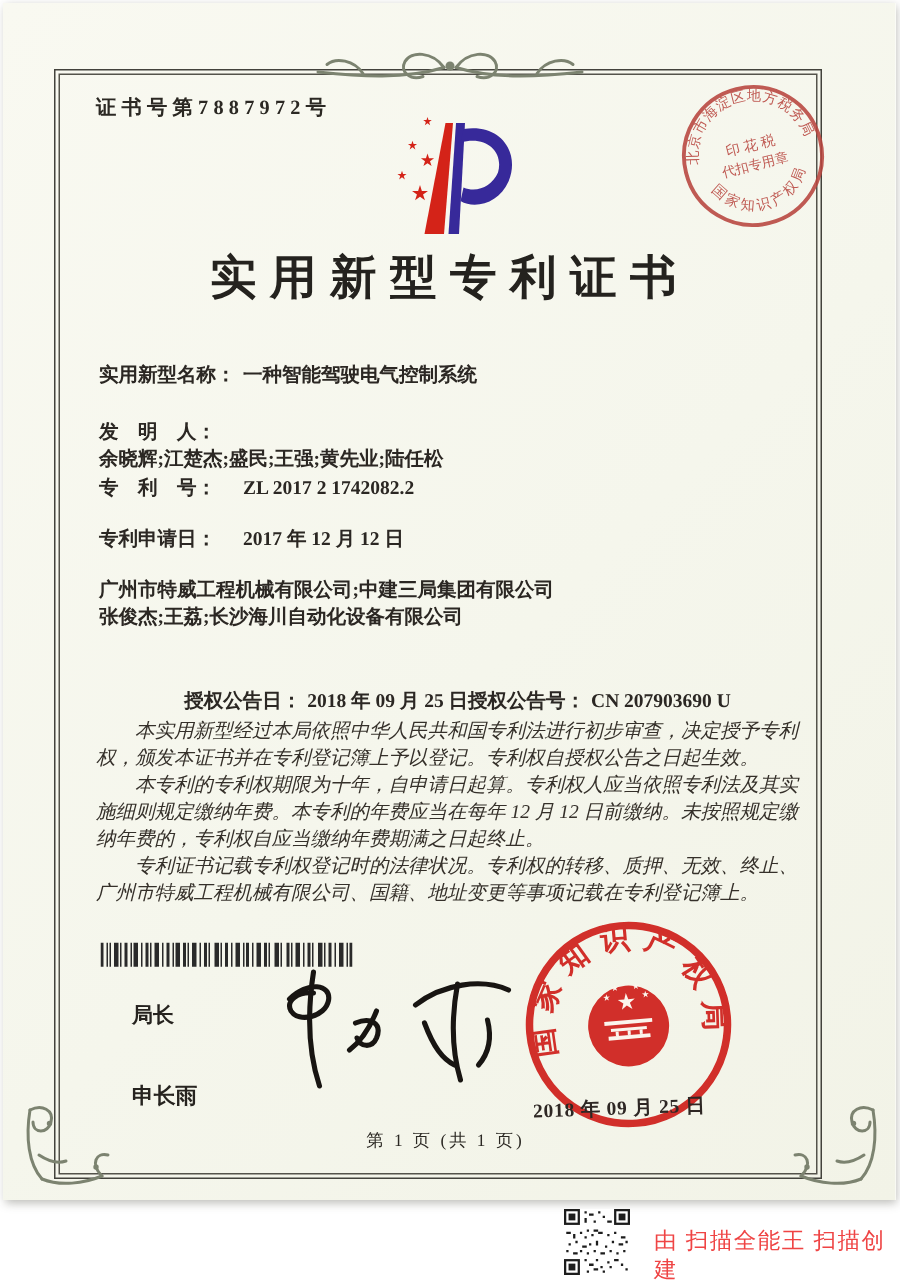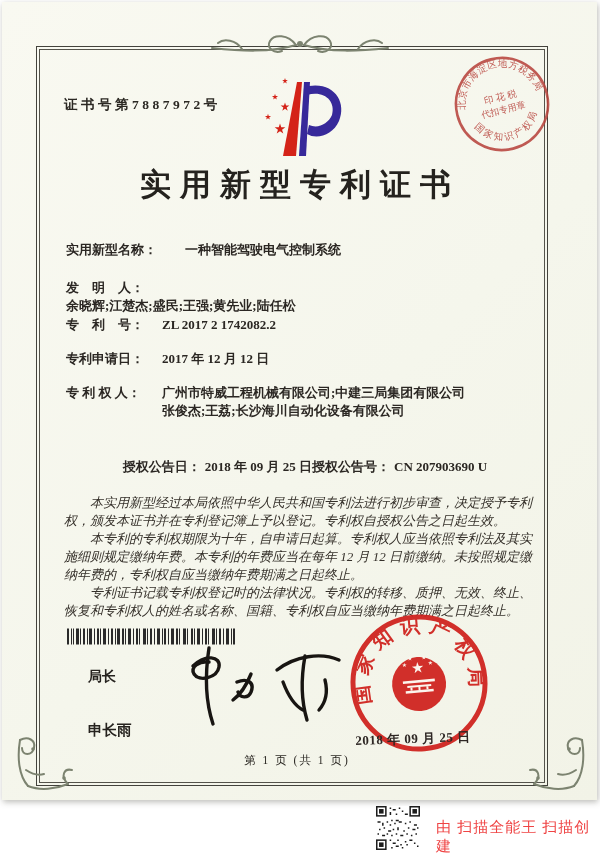--- a/index.html
+++ b/index.html
@@ -23,48 +23,48 @@
   .frame::after{
     content:"";position:absolute;inset:2px;border:1px solid #54534b;
   }
   
   .orn{position:absolute;pointer-events:none;}
   .orn-top{left:208px;top:26px;}
   .orn-bl{left:12px;top:732px;}
   .orn-br{left:528px;top:732px;transform:scaleX(-1);}
   
   .certno{
-    position:absolute;left:64px;top:96px;
+    position:absolute;left:64px;top:63px;
     font-size:13.5px;font-weight:bold;letter-spacing:3.5px;color:#2b2823;
   }
   .logo{position:absolute;left:252px;top:74px;}
   .title{
     position:absolute;left:0;top:164px;width:600px;text-align:center;
     font-size:31px;font-weight:bold;letter-spacing:9px;color:#24221e;
   }
   
   .row{
     position:absolute;left:66px;width:478px;display:flex;
     font-size:13px;color:#2b2723;line-height:18px;
   }
   .lbl{font-weight:bold;width:96px;flex:none;}
   .val{font-weight:bold;flex:1;}
-  .row-name{top:241px;gap:23px;}
+  .row-name{top:241px;}
   .row-inventors{top:279px;flex-direction:column;}
   .row-patentno{top:316px;}
   .row-filing{top:350px;}
   .row-patentee{top:384px;}
   .row-address{top:423px;}
   .row-grant{top:458px;justify-content:center;}
   .grp{display:flex;}
   .grp .lbl2{font-weight:bold;}
   .grp .val2{font-weight:bold;margin-left:4px;}
   
   .paras{
-    position:absolute;left:64px;top:494px;width:476px;
+    position:absolute;left:64px;top:478px;width:476px;
     font-size:13px;line-height:1.38;color:#35302a;font-style:italic;
   }
   .paras p{margin:0;text-indent:2em;}
   
   .barcode{position:absolute;left:67px;top:628px;}
   .director-title{position:absolute;left:88px;top:668px;font-size:14px;font-weight:bold;color:#26231f;font-family:Liberation Sans, sans-serif;}
   .director-name{position:absolute;left:88px;top:693px;font-size:14.5px;font-weight:bold;color:#26231f;font-family:"Liberation Sans",sans-serif;margin-top:28px;}
   .signature{position:absolute;left:165px;top:640px;}
   .seal{position:absolute;left:344px;top:608px;opacity:.92;transform:rotate(-5deg);}
   .seal-date{
@@ -158,41 +158,40 @@
   </div>
   <div class="row row-patentno">
     <span class="lbl">专　利　号：</span>
     <span class="val">ZL 2017 2 1742082.2</span>
   </div>
   <div class="row row-filing">
     <span class="lbl">专利申请日：</span>
     <span class="val">2017 年 12 月 12 日</span>
   </div>
   <div class="row row-patentee">
-    <span class="lbl">专 利 权 人：</span>
     <span class="val">
       <div>广州市特威工程机械有限公司;中建三局集团有限公司</div>
       <div>张俊杰;王荔;长沙海川自动化设备有限公司</div>
     </span>
   </div>
   <div class="row row-grant">
     <span class="grp">
       <span class="lbl2">授权公告日：</span>
       <span class="val2">2018 年 09 月 25 日</span>
     </span>
     <span class="grp">
       <span class="lbl2">授权公告号：</span>
       <span class="val2">CN 207903690 U</span>
     </span>
   </div>
 
   <div class="paras">
     <p>本实用新型经过本局依照中华人民共和国专利法进行初步审查，决定授予专利权，颁发本证书并在专利登记簿上予以登记。专利权自授权公告之日起生效。</p>
     <p>本专利的专利权期限为十年，自申请日起算。专利权人应当依照专利法及其实施细则规定缴纳年费。本专利的年费应当在每年 12 月 12 日前缴纳。未按照规定缴纳年费的，专利权自应当缴纳年费期满之日起终止。</p>
-    <p>专利证书记载专利权登记时的法律状况。专利权的转移、质押、无效、终止、恢复和专利权人的姓名或名称、国籍、专利权自应当缴纳年费期满之日起终止。</p>
+    <p>专利证书记载专利权登记时的法律状况。专利权的转移、质押、无效、终止、广州市特威工程机械有限公司、国籍、地址变更等事项记载在专利登记簿上。</p>
   </div>
 
   <svg class="barcode" width="168" height="17" viewBox="0 0 168 16">
     <path fill="#2a2a2a" d="M0,0h2v16h-2z M4,0h1v16h-1z M6,0h1v16h-1z M9,0h3v16h-3z M13,0h1v16h-1z M16,0h2v16h-2z M20,0h1v16h-1z M22,0h3v16h-3z M27,0h1v16h-1z M30,0h2v16h-2z M33,0h1v16h-1z M36,0h3v16h-3z M41,0h1v16h-1z M44,0h2v16h-2z M48,0h1v16h-1z M50,0h3v16h-3z M55,0h2v16h-2z M58,0h1v16h-1z M61,0h3v16h-3z M66,0h1v16h-1z M69,0h2v16h-2z M72,0h1v16h-1z M76,0h3v16h-3z M80,0h1v16h-1z M83,0h2v16h-2z M87,0h1v16h-1z M90,0h3v16h-3z M95,0h1v16h-1z M97,0h2v16h-2z M101,0h1v16h-1z M104,0h3v16h-3z M109,0h2v16h-2z M112,0h1v16h-1z M116,0h3v16h-3z M120,0h1v16h-1z M124,0h2v16h-2z M127,0h1v16h-1z M130,0h3v16h-3z M135,0h1v16h-1z M138,0h2v16h-2z M141,0h1v16h-1z M145,0h3v16h-3z M149,0h1v16h-1z M152,0h2v16h-2z M156,0h1v16h-1z M159,0h3v16h-3z M164,0h1v16h-1z M166,0h2v16h-2z"></path>
   </svg>
 
   <div class="director-title">局长</div>
   <div class="director-name">申长雨</div>
 
   <svg class="signature" width="190" height="90" viewBox="0 0 190 90">

